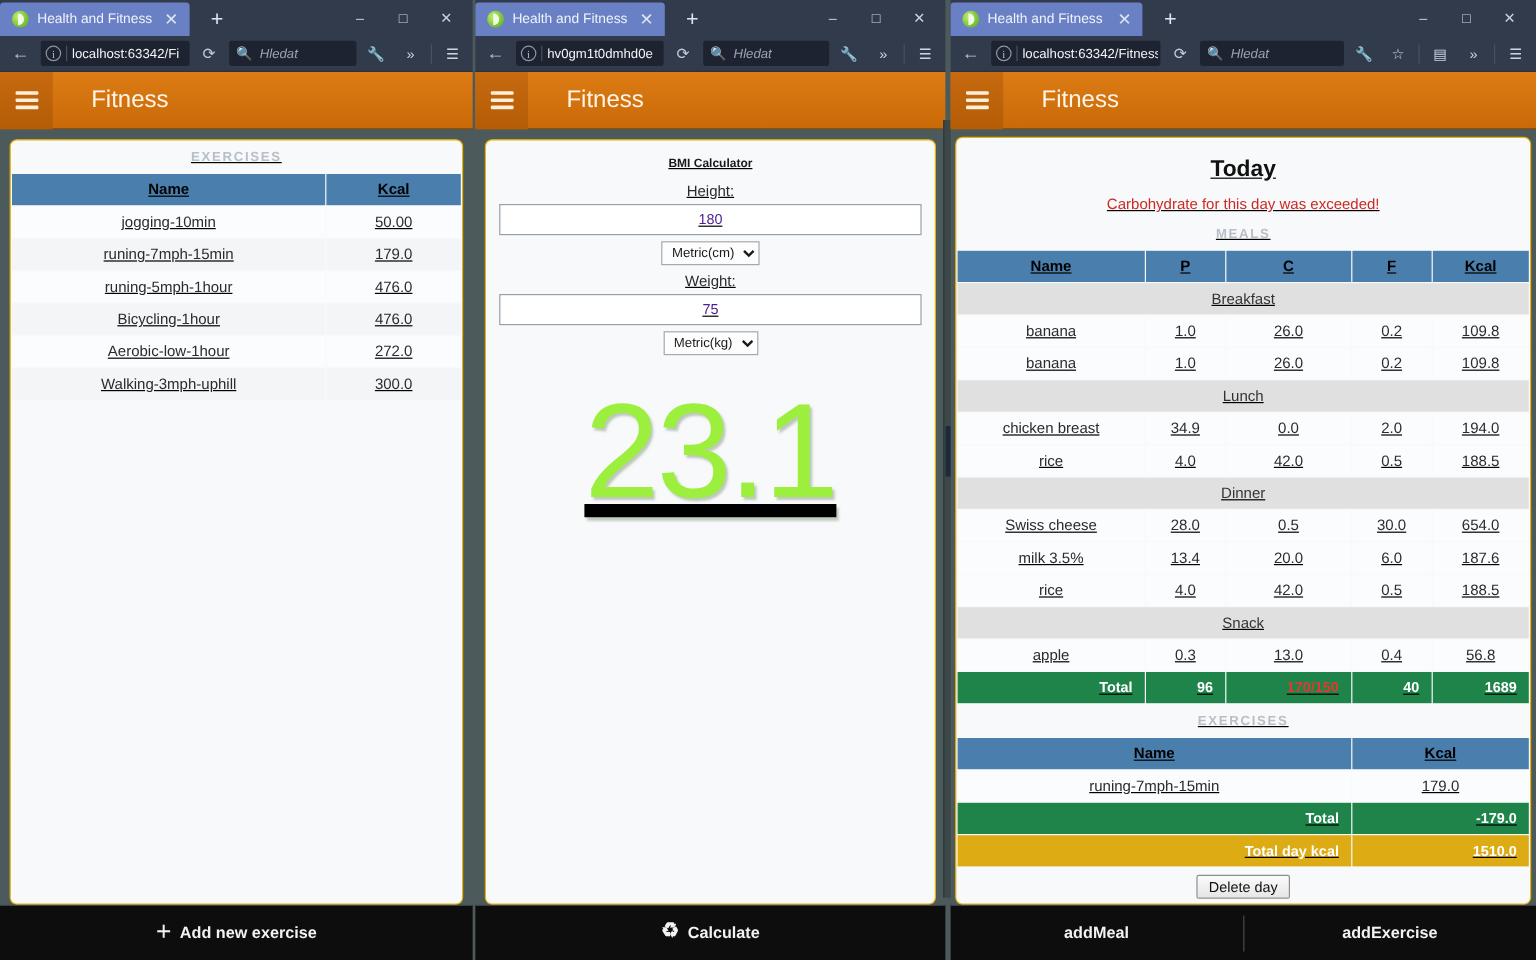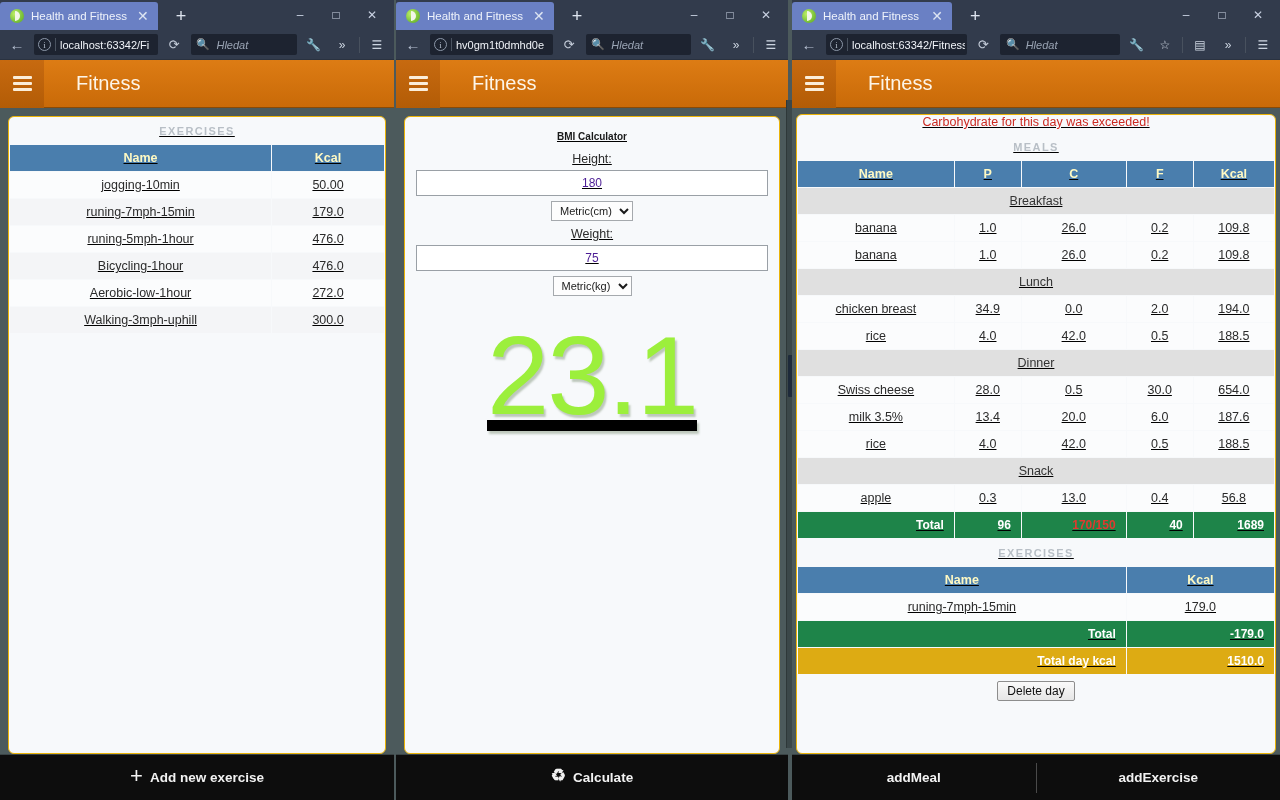--- a/index.html
+++ b/index.html
@@ -104,21 +104,21 @@
   .plusglyph { font-size: 22px; font-weight: 400; line-height: 1; position: relative; top: -2px; }
   .recycle { font-size: 17px; line-height: 1; position: relative; top: -2px; }
 
   
   .sect-label {
     text-align: center; font-size: 11px; letter-spacing: 1.4px; color: #b8bfc6;
     padding: 8px 0 7px; font-weight: 600;
   }
   table { width: 100%; border-collapse: separate; border-spacing: 1px 1px; }
   th {
-    background: #4a7ead; color: #fef9c3; font-size: 12.5px; font-weight: bold;
+    background: #4a7ead; color: #000000; font-size: 12.5px; font-weight: bold;
     padding: 6px 4px; text-align: center;
   }
   td { font-size: 12.5px; color: #2b2b2b; padding: 6px 8px; text-align: center; background: #fbfcfd; }
   tr.alt td { background: #f4f5f7; }
   td.group { background: #e0e0e0; color: #333; text-align: center; font-size: 12.5px; }
   tr.total td { background: #1e8449; color: #ffffff; font-weight: bold; font-size: 12px; }
   tr.total td.lbl { text-align: right; padding-right: 10px; }
   tr.total td.num { text-align: right; padding-right: 10px; }
   tr.total td.over { color: #e03a2f; }
   tr.dayrow td { background: #ddab13; color: #ffffff; font-weight: bold; font-size: 12px; }
@@ -364,20 +364,21 @@
     <div class="appheader">
       <div class="burger">
           <i></i>
           <i></i>
           <i></i>
         </div>
       <div class="app-title">Fitness</div>
     </div>
     <div class="appbody">
       <div class="card">
+        <div class="today-title">Today</div>
         <div class="warn">Carbohydrate for this day was exceeded!</div>
         <div class="sect-label">MEALS</div>
         <table>
           <thead>
               <tr>
             <th style="width:33%">Name</th>
             <th style="width:14%">P</th>
             <th style="width:22%">C</th>
             <th style="width:14%">F</th>
             <th style="width:17%">Kcal</th>

